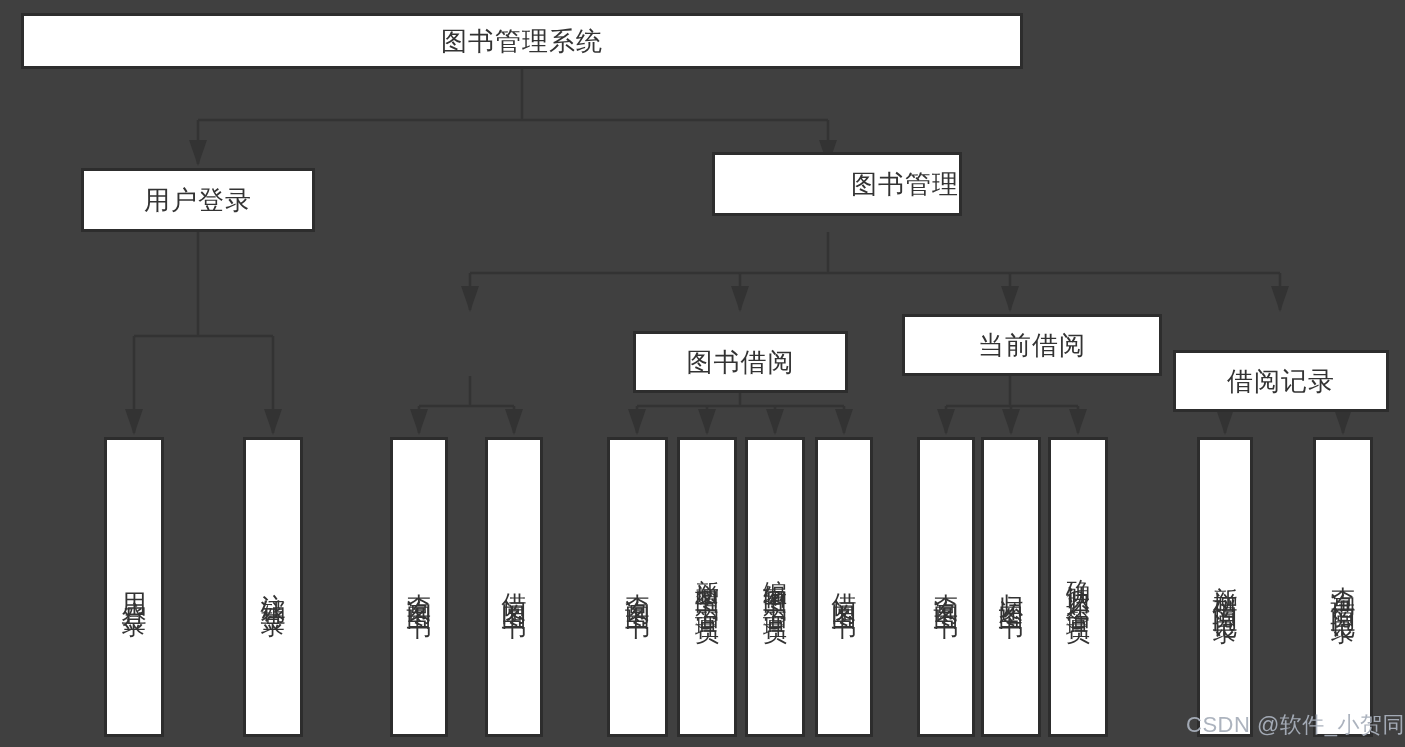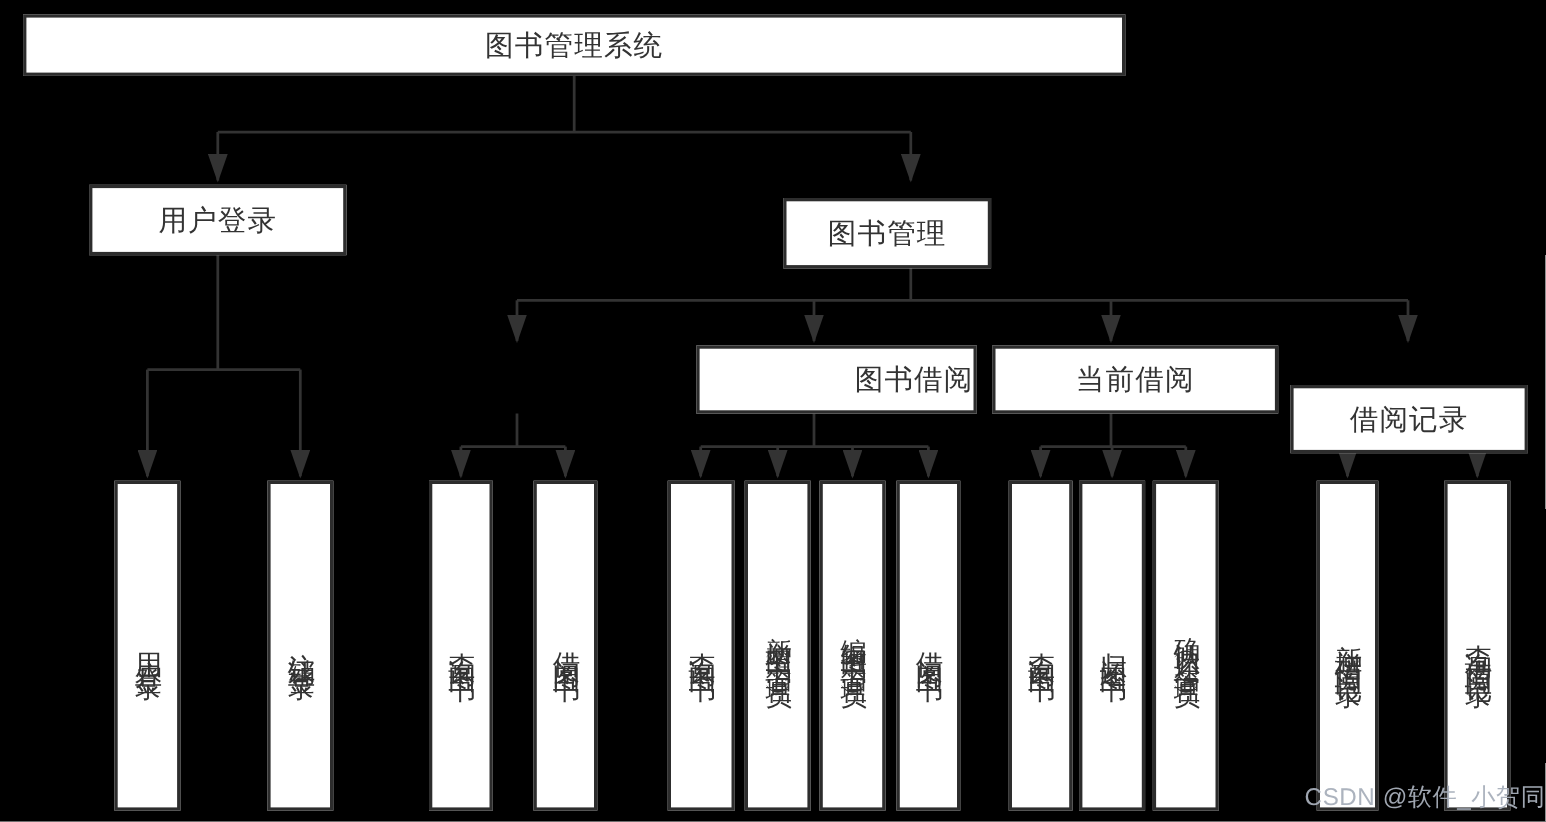--- a/index.html
+++ b/index.html
@@ -1,20 +1,20 @@
 <!DOCTYPE html>
 <html><head>
 <meta charset="utf-8">
 <style>
   html, body { margin: 0; padding: 0; background: #ffffff; }
   #canvas {
     position: relative;
     width: 1405px;
     height: 747px;
-    background: #000000;
+    background: #404040;
     font-family: "Liberation Sans", "DejaVu Sans", sans-serif;
     color: #333333;
     overflow: hidden;
   }
   #wires { position: absolute; left: 0; top: 0; z-index: 1; }
   .hbox, .vbox {
     position: absolute;
     background: #ffffff;
     border: 3px solid #2d2d2d;
     box-sizing: border-box;
@@ -93,25 +93,25 @@
     </g>
   </svg>
 
   <div class="hbox" style="left:21px; top:13px; width:1002px; height:56px;">
     <span class="lbl">图书管理系统</span>
   </div>
 
   <div class="hbox" style="left:81px; top:168px; width:234px; height:64px;">
     <span class="lbl">用户登录</span>
   </div>
-  <div class="hbox" style="left:712px; top:180px; width:189px; height:64px;">
+  <div class="hbox" style="left:712px; top:152px; width:250px; height:64px;justify-content:flex-end;">
     <span class="lbl">图书管理</span>
   </div>
 
-  <div class="hbox" style="left:633px; top:314px; width:255px; height:62px;justify-content:flex-end;">
+  <div class="hbox" style="left:633px; top:331px; width:215px; height:62px;">
     <span class="lbl">图书借阅</span>
   </div>
   <div class="hbox" style="left:902px; top:314px; width:260px; height:62px;">
     <span class="lbl">当前借阅</span>
   </div>
   <div class="hbox" style="left:1173px; top:314px; width:216px; height:62px;margin-top:36px;">
     <span class="lbl">借阅记录</span>
   </div>
 
   <div class="vbox" style="left:104px; top:437px; width:60px; height:300px;">

